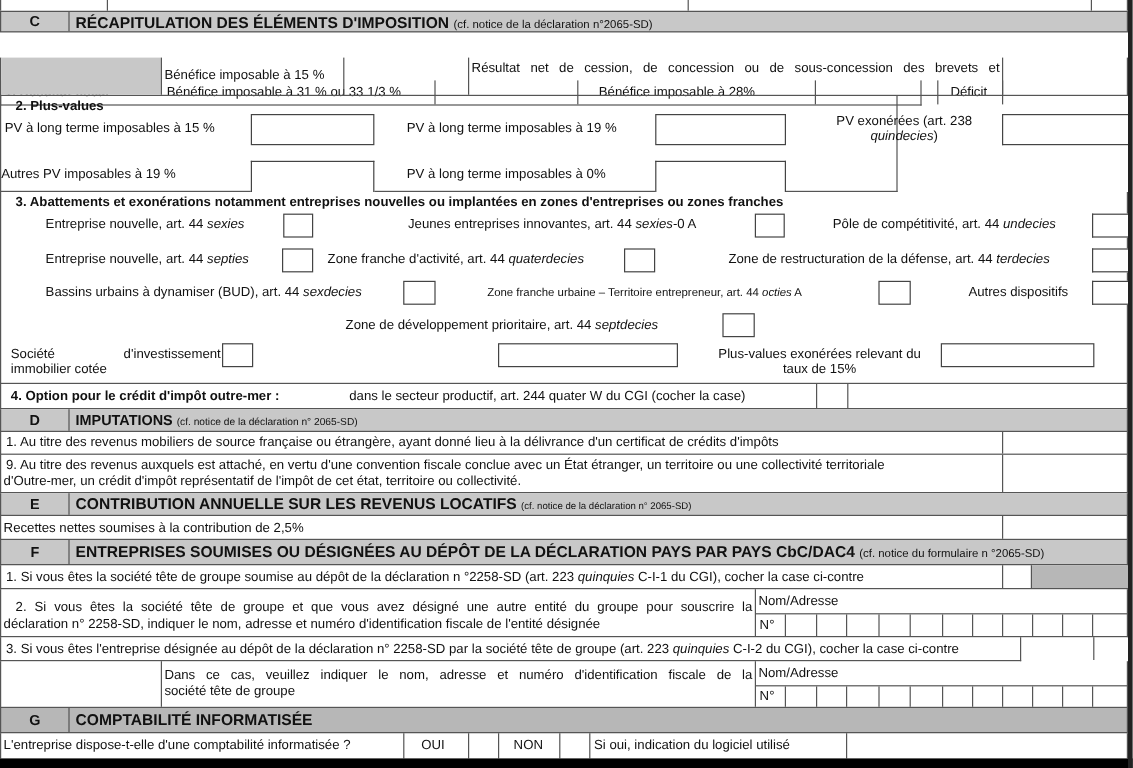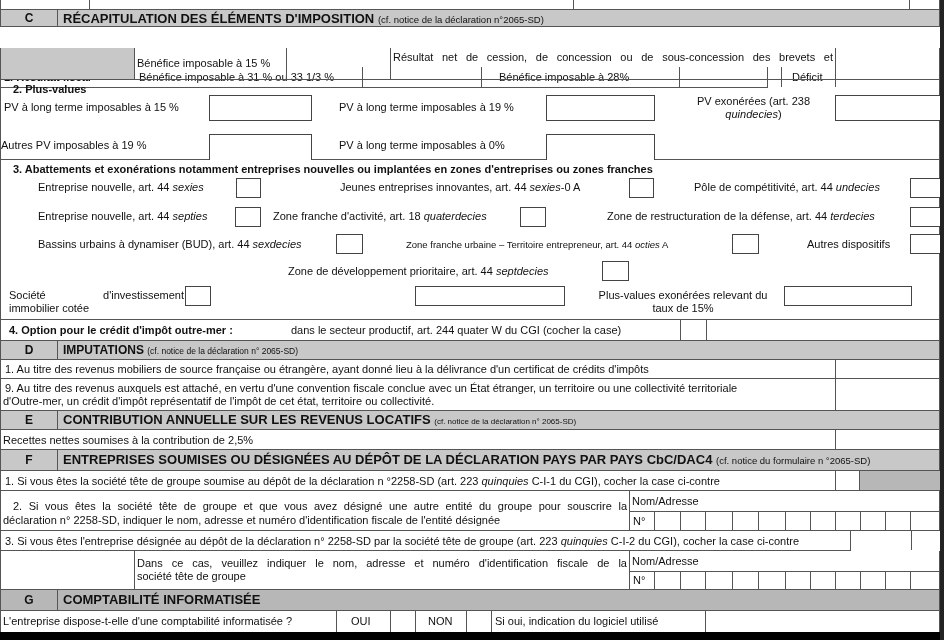--- a/index.html
+++ b/index.html
@@ -64,21 +64,21 @@
   <div class="vline" style="left:285px;top:0;height:31px;"></div>
   <div class="box" style="left:286px;top:0;width:103px;height:31px;border:none;background:transparent;"></div>
   <div class="vline" style="left:389px;top:0;height:31px;"></div>
   <div class="t just" style="left:392px;top:3px;width:440px;line-height:13px;font-size:11px;">
     <div style="text-align:justify;text-align-last:justify;">Résultat net de cession, de concession ou de sous-concession des brevets et</div>
   </div>
   <div class="vline" style="left:834px;top:0;height:31px;"></div>
   <div class="box" style="left:835px;top:0;width:104px;height:31px;border:none;background:transparent;"></div>
 </div>
 
-<div class="abs" style="left:0;top:80px;width:940px;height:80px;border-left:1px solid #555;border-right:1px solid #555;border-bottom:1px solid #555;">
+<div class="abs" style="left:0;top:80px;width:748px;height:80px;border-left:1px solid #555;border-right:1px solid #555;border-bottom:1px solid #555;">
   <div class="tb" style="left:12px;top:3px;">2. Plus-values</div>
   <div class="t" style="left:3px;top:21px;">PV à long terme imposables à 15 %</div>
   <div class="box" style="left:208px;top:15px;width:103px;height:26px;"></div>
   <div class="t" style="left:338px;top:21px;">PV à long terme imposables à 19 %</div>
   <div class="box" style="left:545px;top:15px;width:109px;height:26px;"></div>
   <div class="t" style="left:680px;top:15px;text-align:center;width:145px;line-height:13px;">
     <div>PV exonérées (art. 238</div>
     <div><i>quindecies</i>)</div>
   </div>
   <div class="box" style="left:834px;top:15px;width:106px;height:26px;border-right:none;"></div>
@@ -93,21 +93,21 @@
 
   <div class="t" style="left:37px;top:21px;"><span>Entreprise nouvelle, art. 44 </span><i>sexies</i></div>
   <div class="box" style="left:235px;top:18px;width:25px;height:20px;"></div>
   <div class="t" style="left:339px;top:21px;"><span>Jeunes entreprises innovantes, art. 44 </span><i>sexies</i><span>-0 A</span></div>
   <div class="box" style="left:628px;top:18px;width:25px;height:20px;"></div>
   <div class="t" style="left:693px;top:21px;"><span>Pôle de compétitivité, art. 44 </span><i>undecies</i></div>
   <div class="box" style="left:909px;top:18px;width:31px;height:20px;border-right:none;"></div>
 
   <div class="t" style="left:37px;top:50px;"><span>Entreprise nouvelle, art. 44 </span><i>septies</i></div>
   <div class="box" style="left:234px;top:47px;width:26px;height:20px;"></div>
-  <div class="t" style="left:272px;top:50px;"><span>Zone franche d'activité, art. 18 </span><i>quaterdecies</i></div>
+  <div class="t" style="left:272px;top:50px;"><span>Zone franche d'activité, art. 44 </span><i>quaterdecies</i></div>
   <div class="box" style="left:519px;top:47px;width:26px;height:20px;"></div>
   <div class="t" style="left:606px;top:50px;"><span>Zone de restructuration de la défense, art. 44 </span><i>terdecies</i></div>
   <div class="box" style="left:909px;top:47px;width:31px;height:20px;border-right:none;"></div>
 
   <div class="t" style="left:37px;top:78px;"><span>Bassins urbains à dynamiser (BUD), art. 44 </span><i>sexdecies</i></div>
   <div class="box" style="left:335px;top:74px;width:27px;height:20px;"></div>
   <div class="t" style="left:405px;top:79px;font-size:9.5px;"><span>Zone franche urbaine – Territoire entrepreneur, art. 44 </span><i>octies</i><span> A</span></div>
   <div class="box" style="left:731px;top:74px;width:27px;height:20px;"></div>
   <div class="t" style="left:806px;top:78px;"><span>Autres dispositifs</span></div>
   <div class="box" style="left:909px;top:74px;width:31px;height:20px;border-right:none;"></div>

